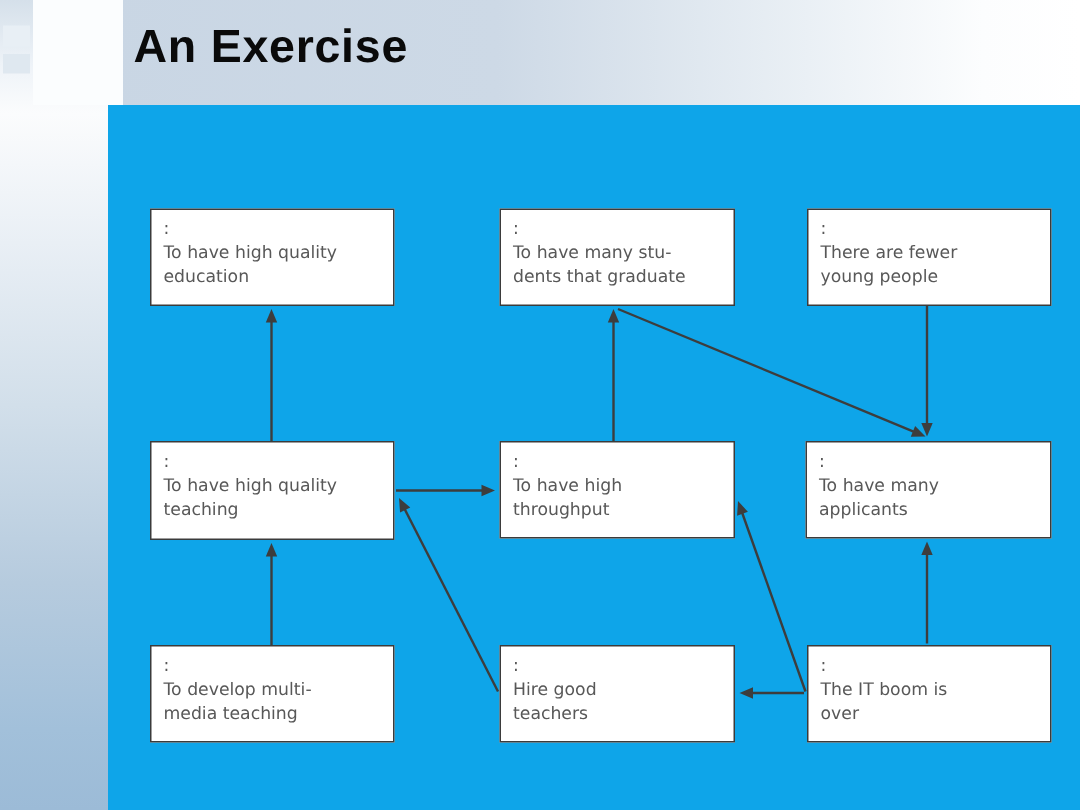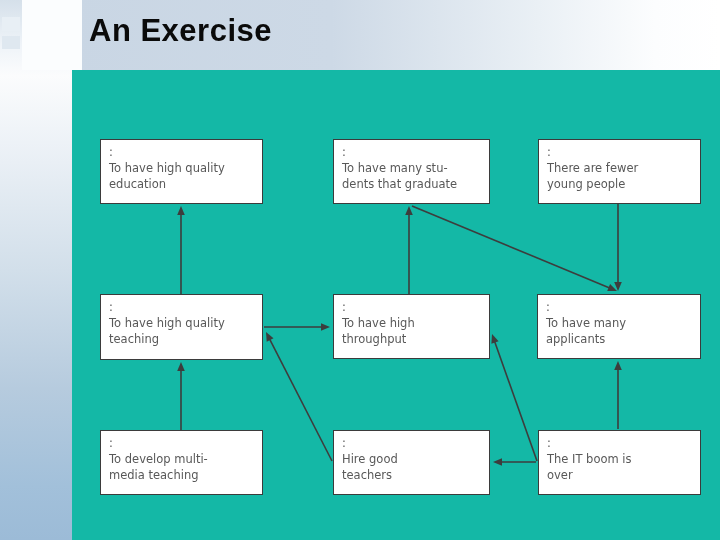--- a/index.html
+++ b/index.html
@@ -1,17 +1,17 @@
 <!DOCTYPE html>
 <html><head>
 <meta charset="utf-8">
 <style>
   html,body{margin:0;padding:0;background:#ffffff;}
   .slide{
-    position:relative;width:720px;height:540px;overflow:hidden;background:#14b8a6;
+    position:relative;width:720px;height:540px;overflow:hidden;background:#0ea5e9;
     font-family:"DejaVu Sans",sans-serif;
   }
   
   .sidebar{
     position:absolute;left:0;top:0;width:72px;height:540px;
     background:linear-gradient(to bottom,
       #d5e0ea 0%, #eef3f8 8%, #fbfcfd 14%, #e9eff5 30%,
       #d2dfea 50%, #b6cbde 72%, #a2c0da 90%, #9cbbd7 100%);
   }
   

